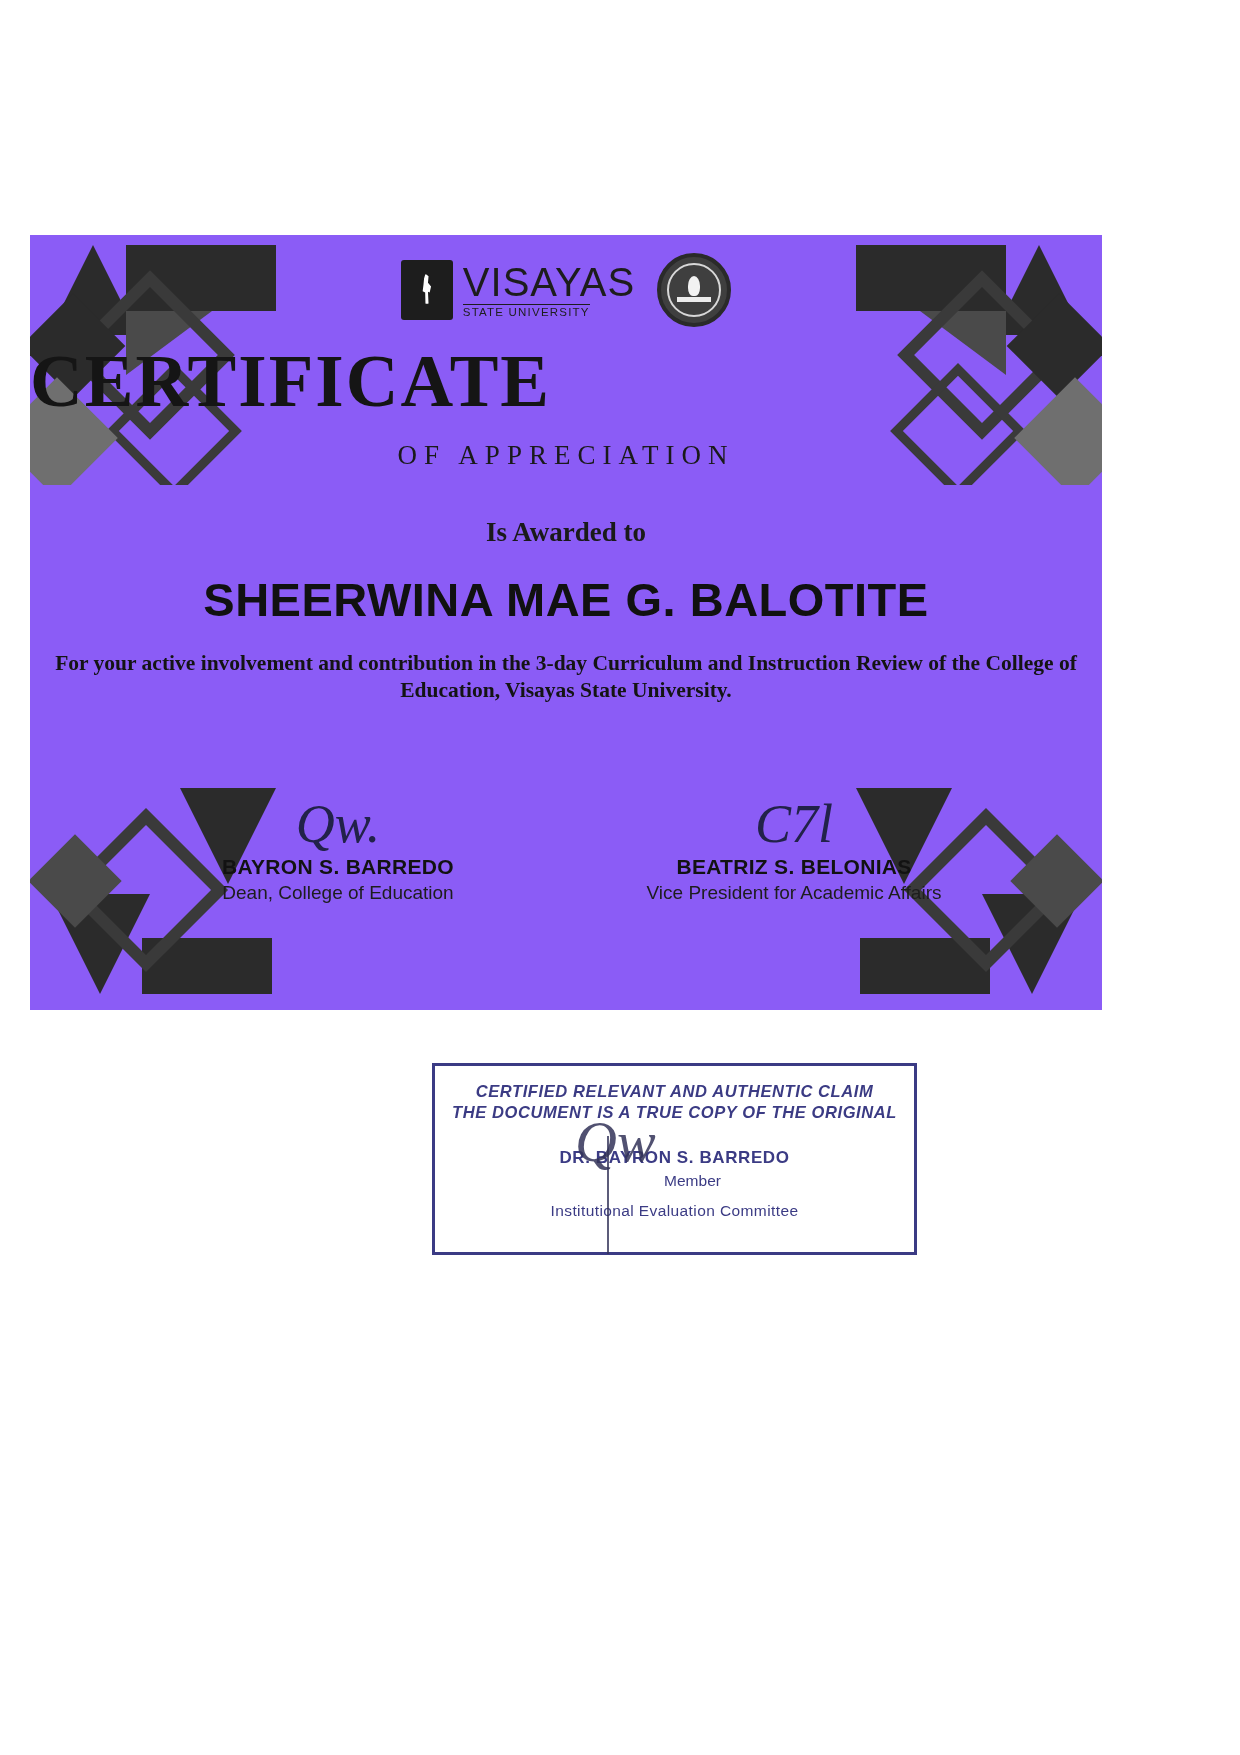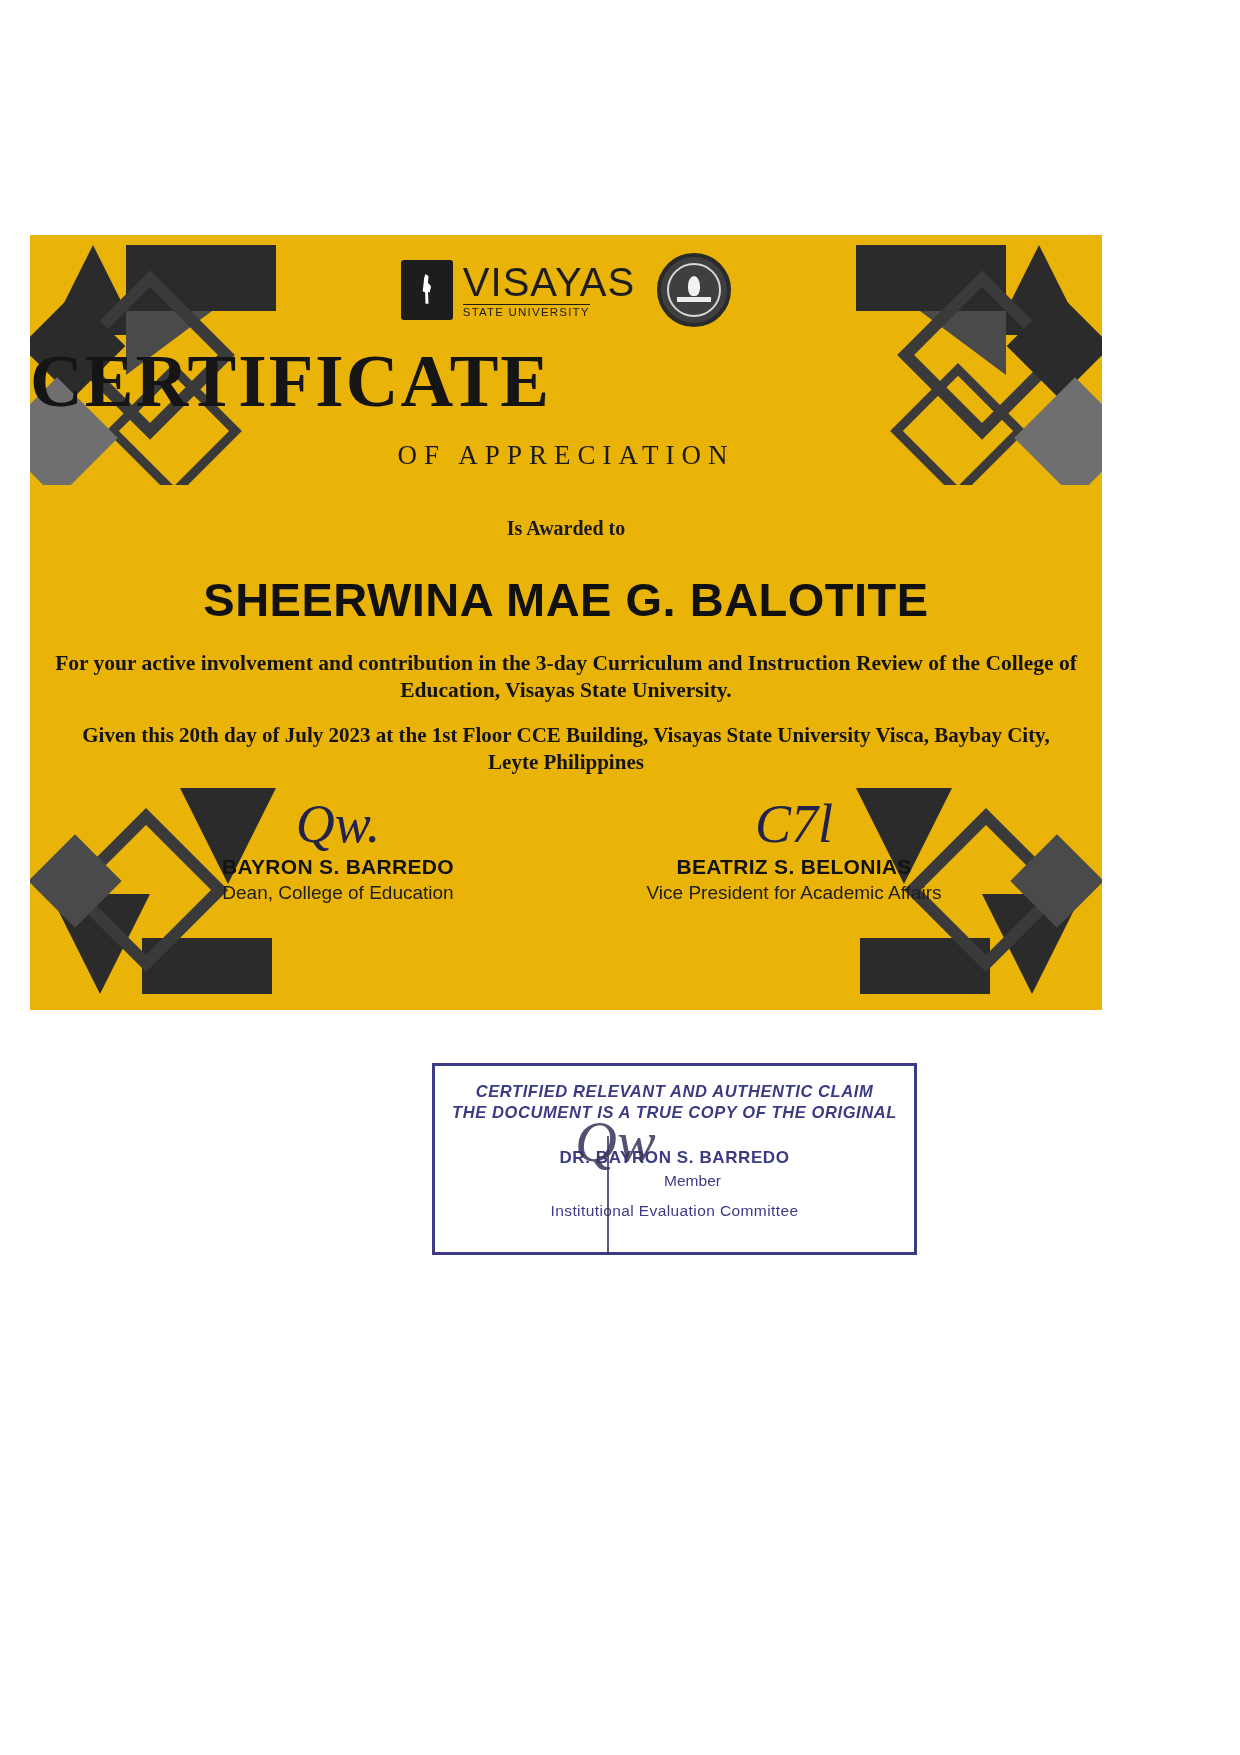--- a/index.html
+++ b/index.html
@@ -16,21 +16,21 @@
     overflow: hidden;
   }
 
   
   #certificate-sheet {
     position: absolute;
     left: 30px;
     top: 235px;
     width: 1072px;
     height: 775px;
-    background: #eab308;
+    background: #8b5cf6;
   }
 
   
   .corner {
     position: absolute;
     width: 250px;
     height: 250px;
     overflow: hidden;
     pointer-events: none;
   }
@@ -174,21 +174,21 @@
     letter-spacing: 7px;
     color: #1a1a1a;
   }
   #awarded-to-label {
     position: absolute;
     top: 282px;
     width: 100%;
     text-align: center;
     font-family: "Liberation Serif", serif;
     font-weight: bold;
-    font-size: 20px;
+    font-size: 27px;
     color: #1a1a1a;
   }
   #recipient-name {
     position: absolute;
     top: 337px;
     width: 100%;
     text-align: center;
     font-family: "Liberation Sans", sans-serif;
     font-weight: bold;
     font-size: 47px;
@@ -370,21 +370,20 @@
     <div id="torch-seal-icon">
       <div id="torch-seal-bar"></div>
     </div>
   </div>
 
   <div id="certificate-title">CERTIFICATE</div>
   <div id="certificate-subtitle">OF APPRECIATION</div>
   <div id="awarded-to-label">Is Awarded to</div>
   <div id="recipient-name">SHEERWINA MAE G. BALOTITE</div>
   <div id="citation-text">For your active involvement and contribution in the 3-day Curriculum and Instruction Review of the College of Education, Visayas State University.</div>
-  <div id="venue-text">Given this 20th day of July 2023 at the 1st Floor CCE Building, Visayas State University Visca, Baybay City, Leyte Philippines</div>
 
   <div id="signatories">
     <div class="signatory">
       <div class="signature-mark">Qw.</div>
       <div class="signatory-name">BAYRON S. BARREDO</div>
       <div class="signatory-role">Dean, College of Education</div>
     </div>
     <div class="signatory">
       <div class="signature-mark">C7l</div>
       <div class="signatory-name">BEATRIZ S. BELONIAS</div>

